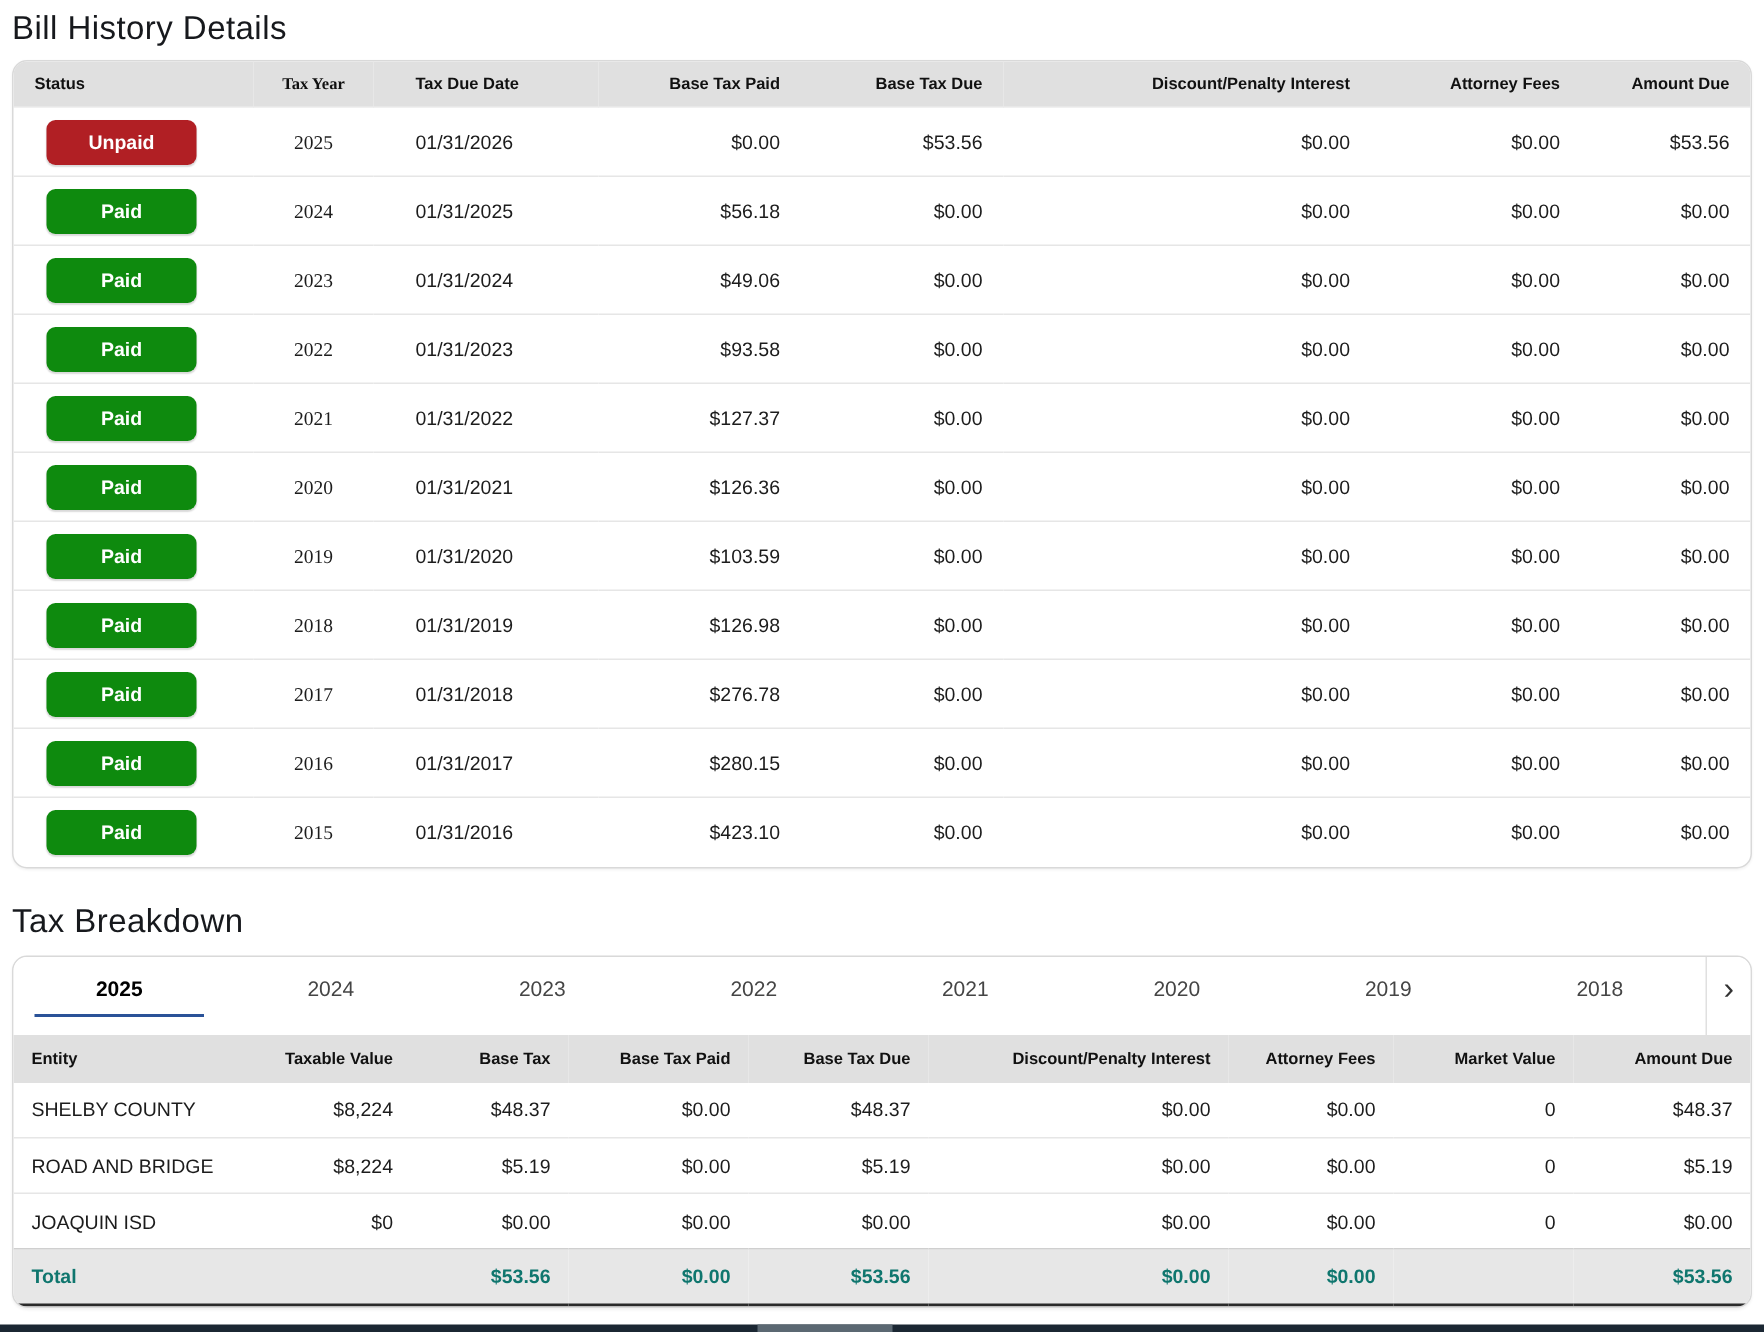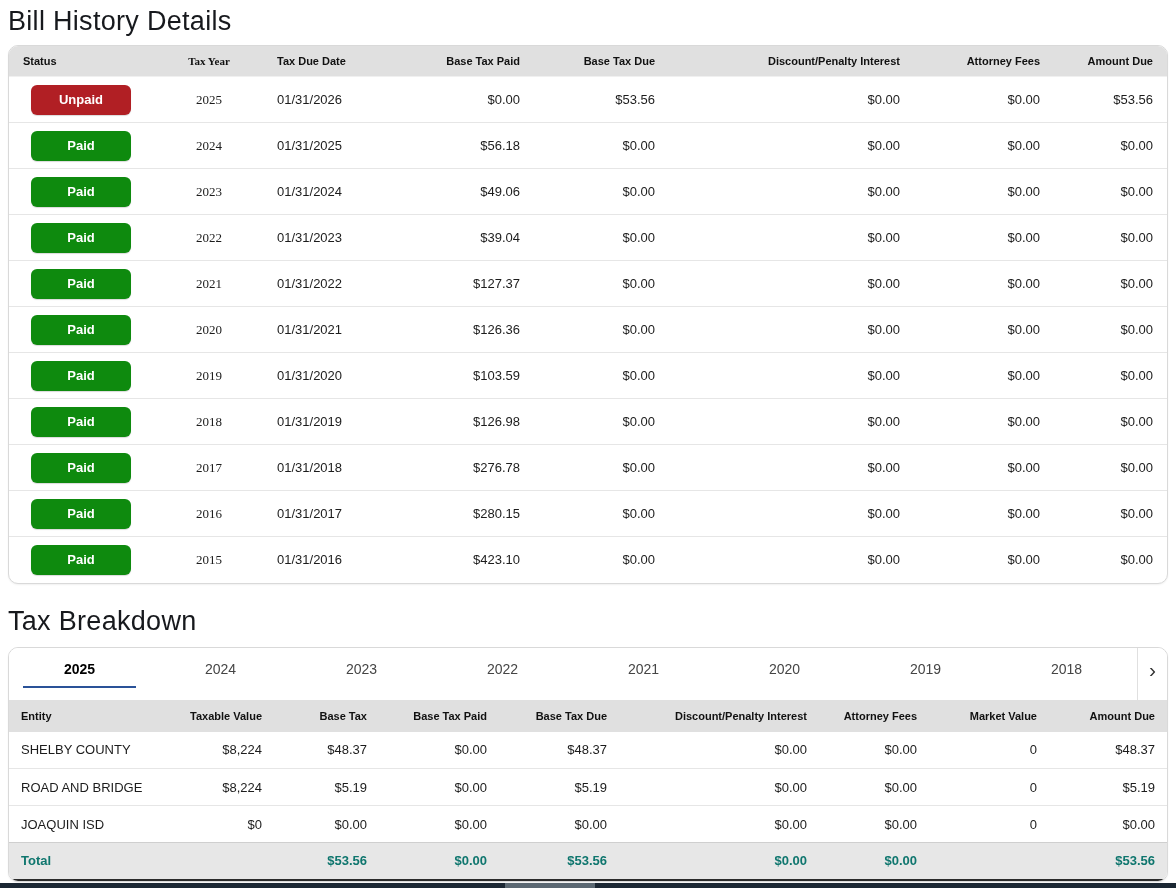--- a/index.html
+++ b/index.html
@@ -3,21 +3,21 @@
 <meta charset="utf-8">
 <style>
   * { box-sizing: border-box; }
   html,body { margin:0; padding:0; }
   body {
     width:1176px; height:888px; position:relative; overflow:hidden;
     background:#ffffff; font-family:"Liberation Sans", sans-serif; color:#1f1f1f;
   }
   .section-title {
     margin:0; padding:6px 8px 8px 8px;
-    font-size:27px; font-weight:500; color:#17191d; letter-spacing:.3px;
+    font-size:22px; font-weight:500; color:#17191d; letter-spacing:.3px;
   }
   .section-title.second { padding-top:22px; padding-bottom:10px; }
   .card {
     margin:0 8px; border:1px solid #d9d9d9; border-radius:10px;
     overflow:hidden; background:#fff; box-shadow:0 1px 2px rgba(0,0,0,.06);
   }
   table { width:100%; border-collapse:collapse; table-layout:fixed; font-size:13px; color:#1c1c1c; }
   thead th {
     background:#e0e0e0; font-weight:700; font-size:11px; color:#111;
     padding:9px 14px; text-align:left; white-space:nowrap;
@@ -135,21 +135,21 @@
           <td>$49.06</td>
           <td>$0.00</td>
           <td>$0.00</td>
           <td>$0.00</td>
           <td>$0.00</td>
         </tr>
         <tr>
           <td><span class="badge paid">Paid</span></td>
           <td>2022</td>
           <td>01/31/2023</td>
-          <td>$39.04</td>
+          <td>$93.58</td>
           <td>$0.00</td>
           <td>$0.00</td>
           <td>$0.00</td>
           <td>$0.00</td>
         </tr>
         <tr>
           <td><span class="badge paid">Paid</span></td>
           <td>2021</td>
           <td>01/31/2022</td>
           <td>$127.37</td>

